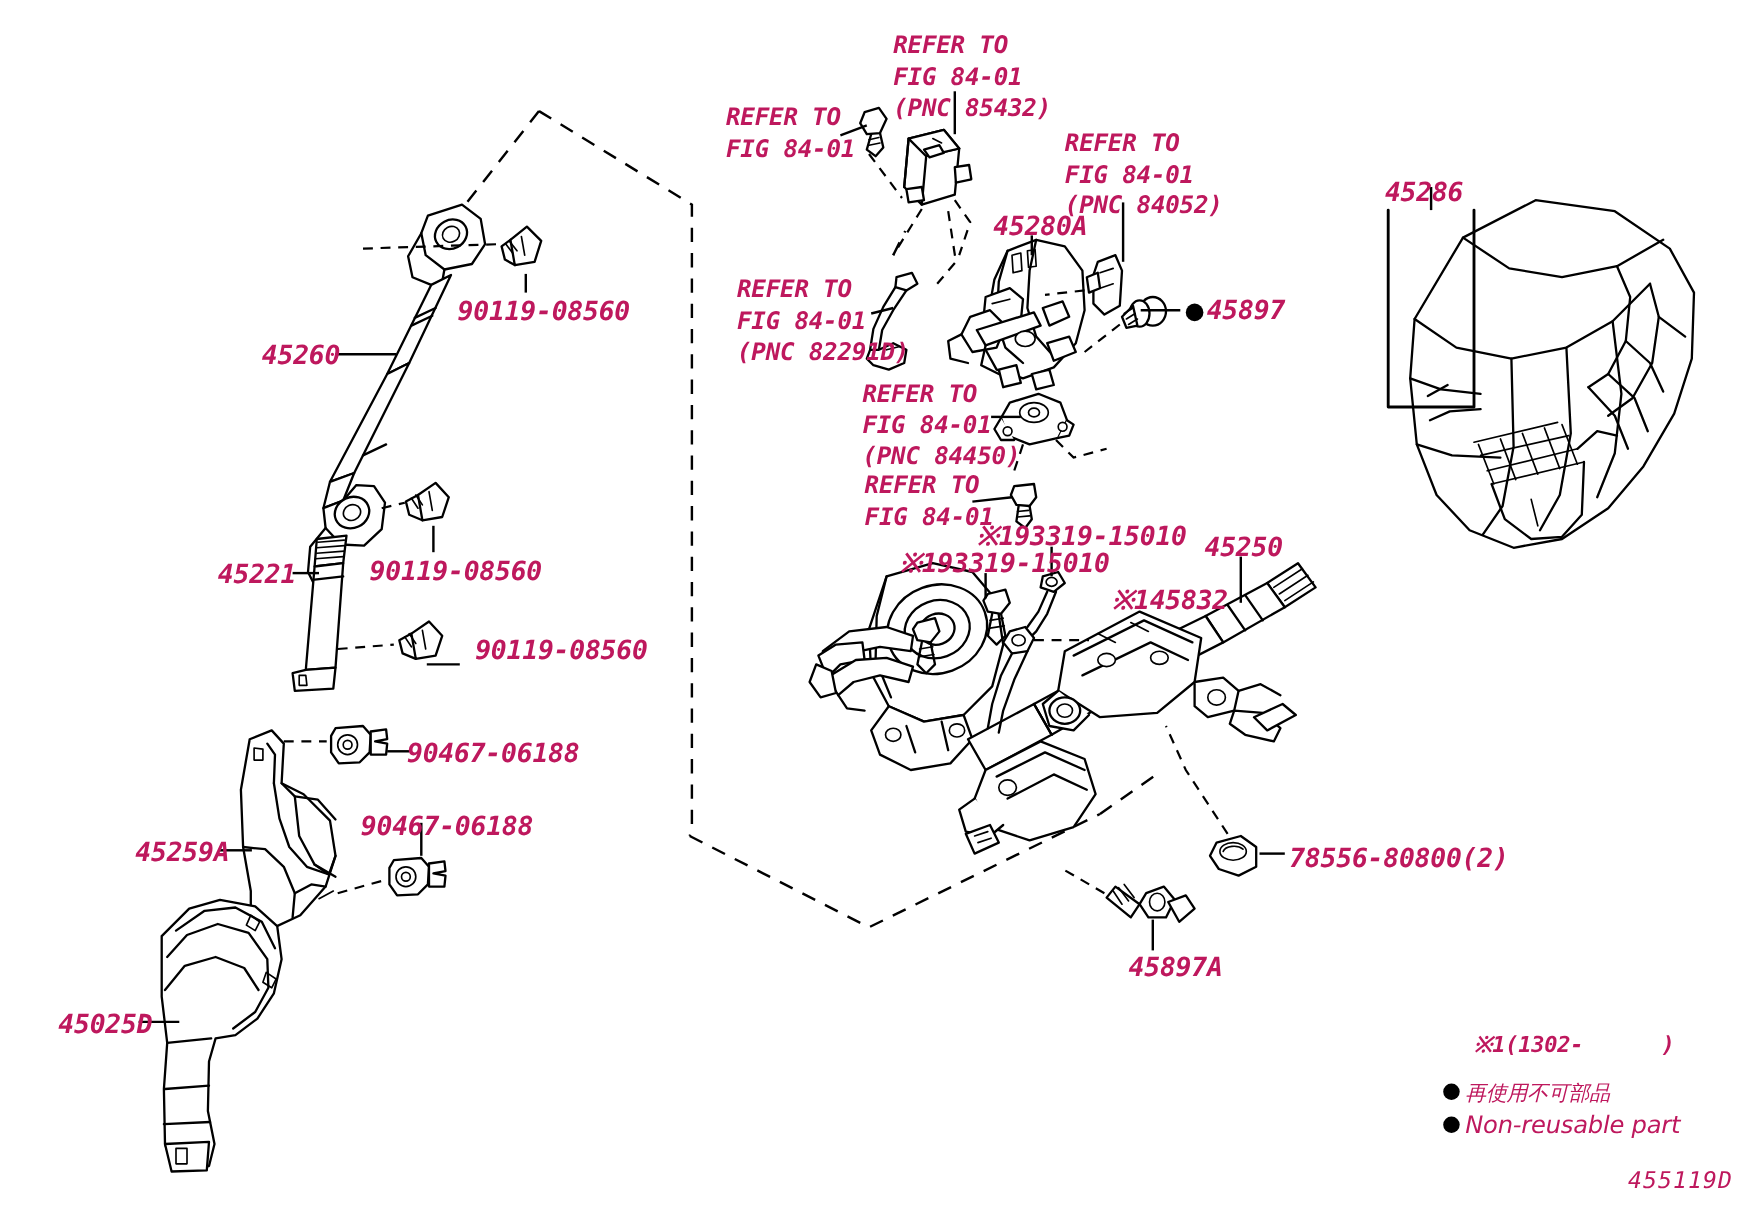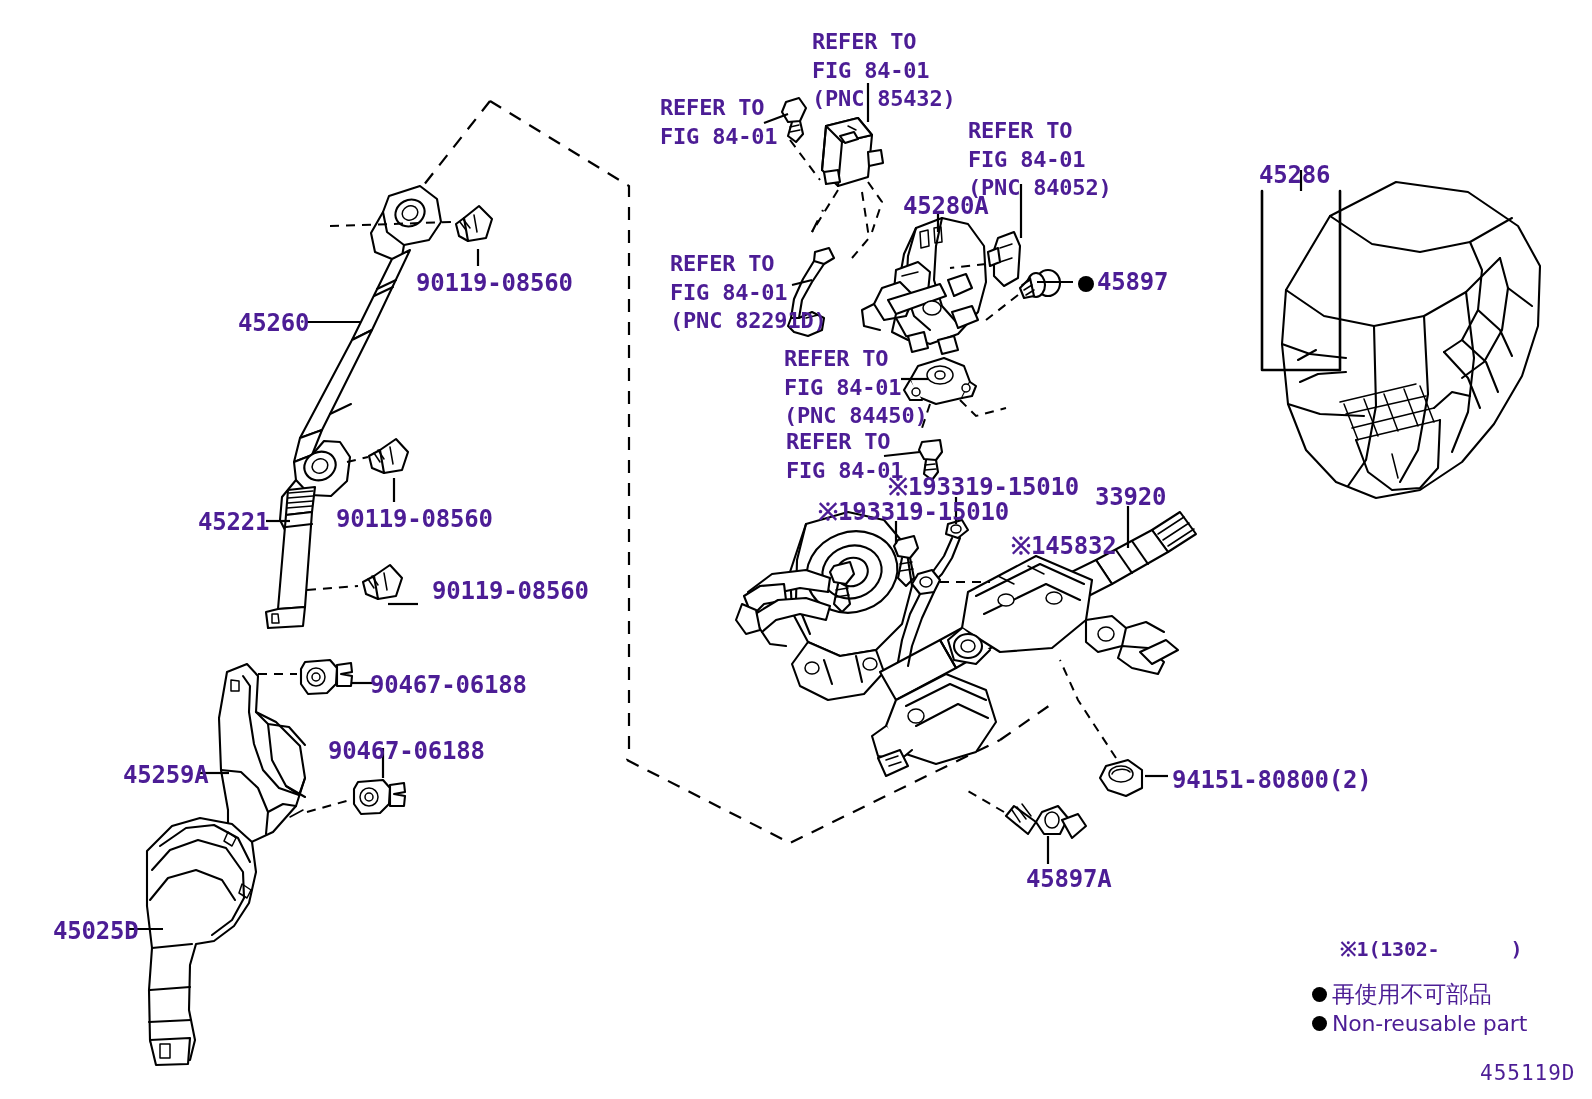--- a/index.html
+++ b/index.html
@@ -1,20 +1,20 @@
 <!DOCTYPE html>
 <html><head>
 <meta charset="utf-8">
 <style>
   html,body{margin:0;padding:0;background:#ffffff;}
   body{width:1592px;height:1099px;overflow:hidden;font-family:"DejaVu Sans Mono","Liberation Mono",monospace;}
   #sheet{position:relative;width:1592px;height:1099px;background:#fff;}
   #art{position:absolute;left:0;top:0;width:1592px;height:1099px;}
-  .lbl{position:absolute;color:#4c1d95;font-family:"DejaVu Sans Mono","Liberation Mono",monospace;
-       font-weight:bold;white-space:pre;line-height:1.30;letter-spacing:-0.2px;}
+  .lbl{position:absolute;color:#be185d;font-family:"DejaVu Sans Mono","Liberation Mono",monospace;
+       font-weight:bold;white-space:pre;line-height:1.30;letter-spacing:-0.2px;font-style:italic;}
   .s24{font-size:24px;}
   .s22{font-size:22px;}
   .s20{font-size:20px;}
   .jp{font-family:"DejaVu Sans","Liberation Sans",sans-serif;font-weight:normal;}
   .en{font-family:"DejaVu Sans","Liberation Sans",sans-serif;font-weight:normal;}
   .code{font-weight:normal;font-size:21px;letter-spacing:1px;}
   .dot{display:inline-block;width:15px;height:15px;border-radius:50%;background:#000;
        vertical-align:baseline;margin-right:5px;}
   .dotm{display:inline-block;width:16px;height:16px;border-radius:50%;background:#000;
        position:relative;top:2px;margin-right:3px;}
@@ -450,23 +450,23 @@
 <div class="lbl s22" style="left:786px;top:428px;">REFER TO
 FIG 84-01</div>
 
 <div class="lbl s24" style="left:903px;top:191px;">45280A</div>
 <div class="lbl s24" style="left:1078px;top:267px;"><span class="dotm"></span><span>45897</span></div>
 <div class="lbl s24" style="left:1259px;top:160px;text-align:right;">45286</div>
 
 <div class="lbl s24" style="left:888px;top:472px;">※193319-15010</div>
 <div class="lbl s24" style="left:818px;top:497px;">※193319-15010</div>
 <div class="lbl s24" style="left:1011px;top:531px;">※145832</div>
-<div class="lbl s24" style="left:1095px;top:482px;">33920</div>
-<div class="lbl s24" style="left:1172px;top:765px;">94151-80800(2)</div>
+<div class="lbl s24" style="left:1095px;top:482px;">45250</div>
+<div class="lbl s24" style="left:1172px;top:765px;">78556-80800(2)</div>
 <div class="lbl s24" style="left:1010px;top:864px;margin-left:16px;">45897A</div>
 
 <div class="lbl s20" style="left:1312px;top:936px;margin-left:28px;"><span>※1</span><span>(1302-      )</span></div>
-<div class="lbl" style="left:1312px;top:980px;font-size:22px;"><span class="dot"></span><span class="jp" style="font-size:23px;margin-top:42px;">再使用不可部品</span></div>
+<div class="lbl" style="left:1312px;top:980px;font-size:22px;"><span class="dot"></span><span class="jp" style="font-size:19px;margin-top:42px;">再使用不可部品</span></div>
 <div class="lbl" style="left:1312px;top:1010px;font-size:22px;"><span class="dot"></span><span class="en" style="font-size:22px;">Non-reusable part</span></div>
 
 <div class="lbl code" style="left:1480px;top:1060px;text-align:right;">455119D</div>
 
 </div>
 
 </body></html>

